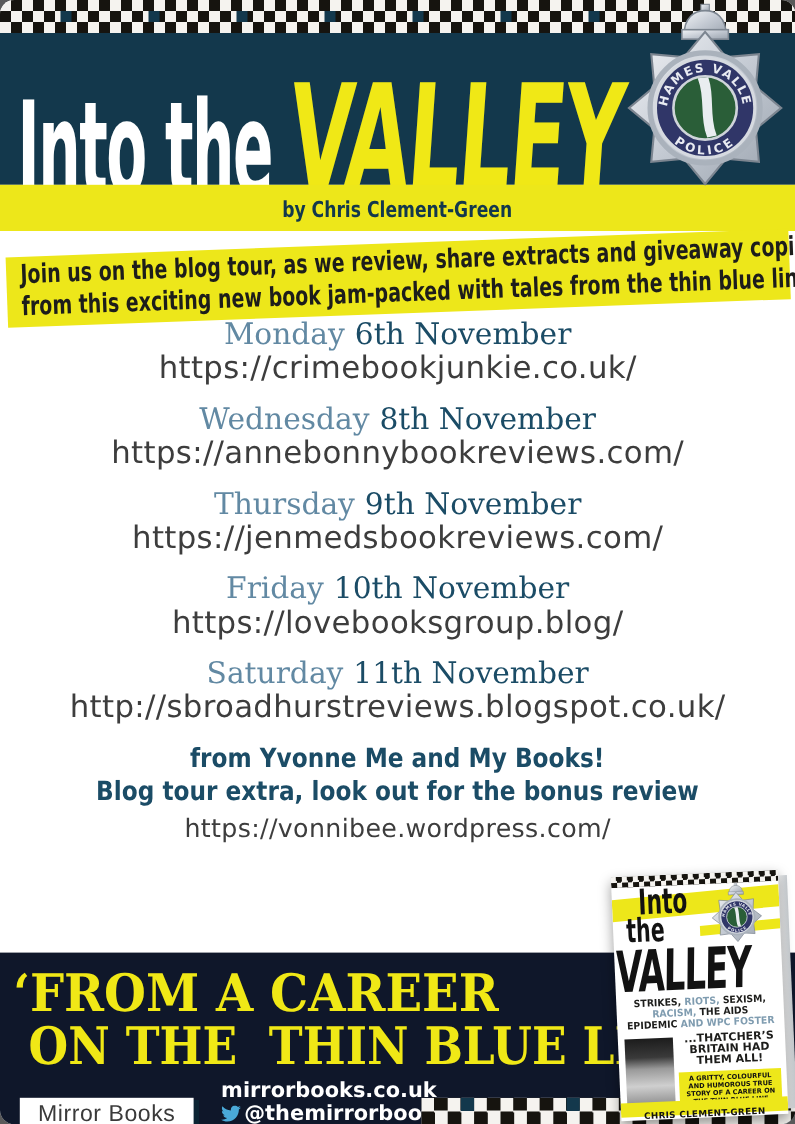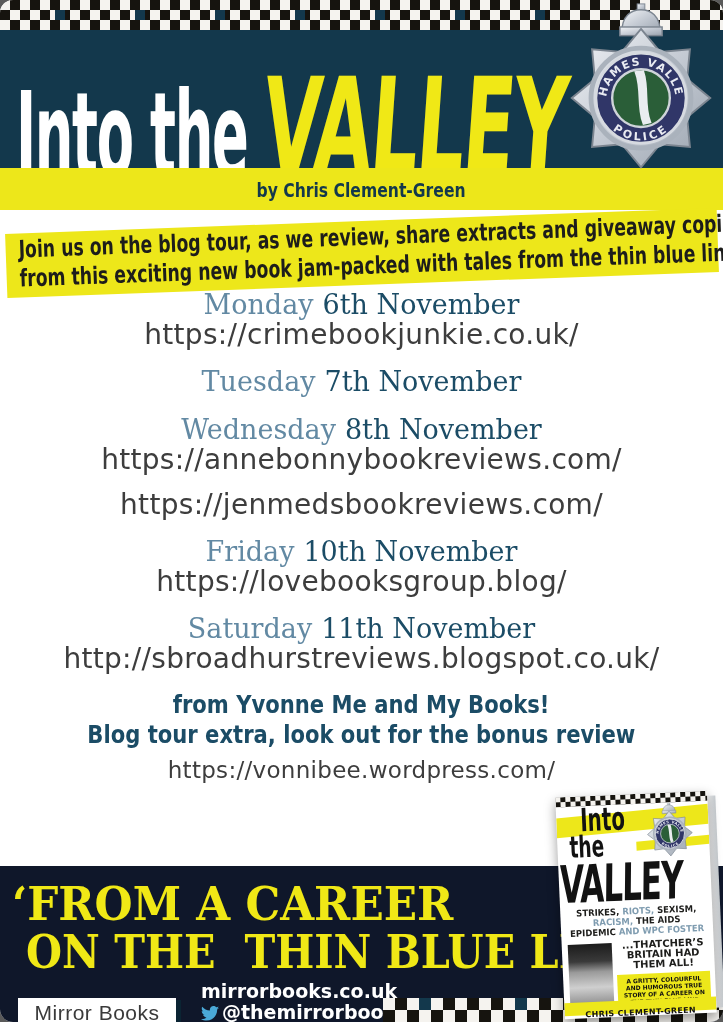--- a/index.html
+++ b/index.html
@@ -153,33 +153,33 @@
   <div class="schedule">
 
     <div class="sched-item">
       <div class="sched-head">
         <span class="day">Monday</span><span class="date">6th November</span>
       </div>
       <div class="sched-url">https://crimebookjunkie.co.uk/</div>
     </div>
 
     <div class="sched-item">
-      <div class="sched-head">
-        <span class="day">Tuesday</span><span class="date">7th November</span>
-      </div>
     </div>
 
     <div class="sched-item">
       <div class="sched-head">
         <span class="day">Wednesday</span><span class="date">8th November</span>
       </div>
       <div class="sched-url">https://annebonnybookreviews.com/</div>
     </div>
 
     <div class="sched-item">
+      <div class="sched-head">
+        <span class="day">Thursday</span><span class="date">9th November</span>
+      </div>
       <div class="sched-url">https://jenmedsbookreviews.com/</div>
     </div>
 
     <div class="sched-item">
       <div class="sched-head">
         <span class="day">Friday</span><span class="date">10th November</span>
       </div>
       <div class="sched-url">https://lovebooksgroup.blog/</div>
     </div>
 

